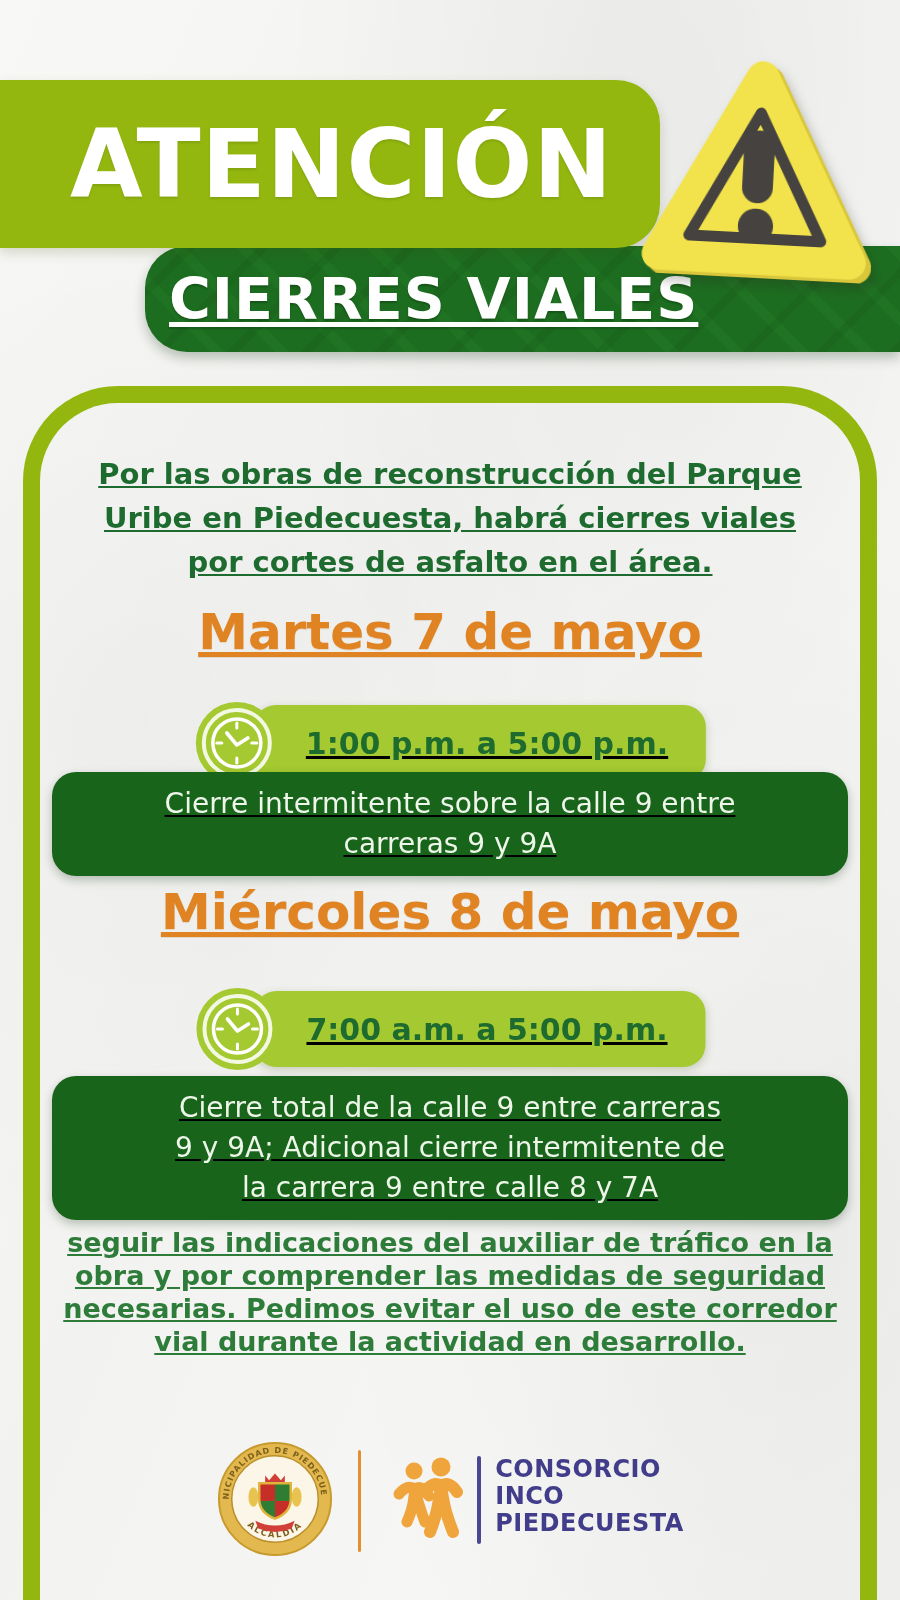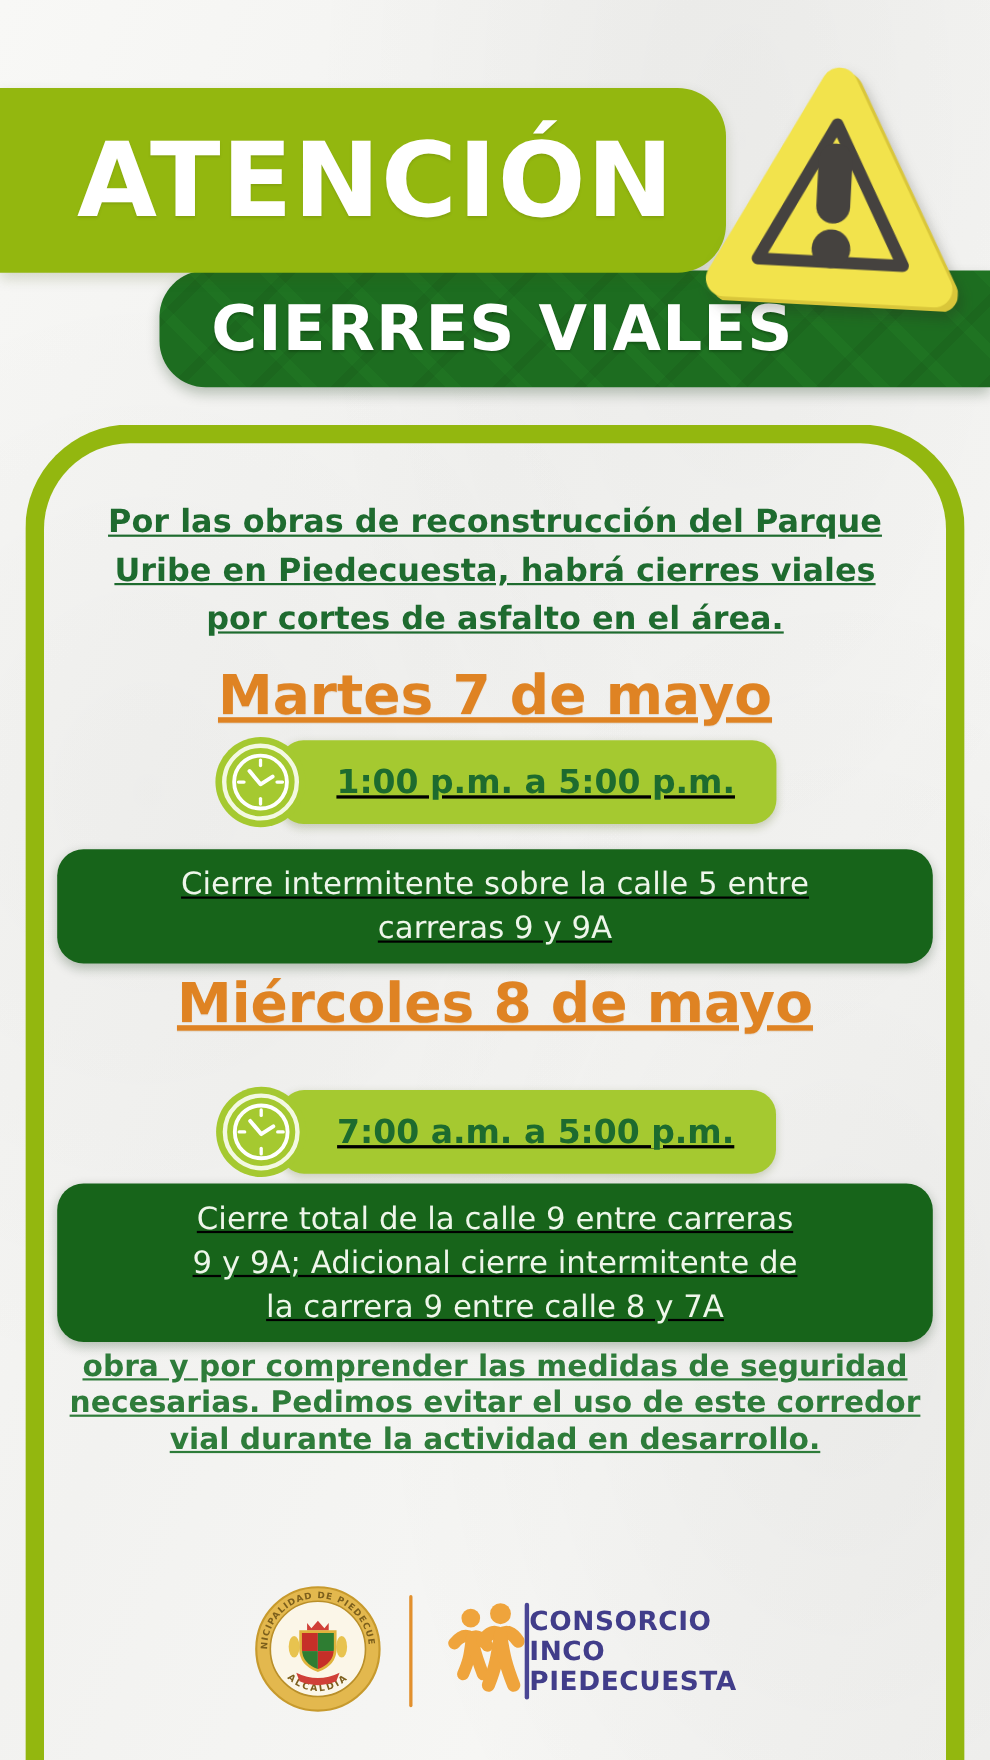--- a/index.html
+++ b/index.html
@@ -31,22 +31,23 @@
   }
   .cierres-banner::after{ 
     content:"";position:absolute;inset:0;
     background:
       repeating-linear-gradient(45deg, rgba(255,255,255,0.05) 0 10px, transparent 10px 46px),
       repeating-linear-gradient(-45deg, rgba(0,0,0,0.06) 0 8px, transparent 8px 52px);
     mix-blend-mode:overlay;
   }
   .cierres-banner .cierres-text{
     color:#ffffff;font-size:57px;font-weight:800;letter-spacing:1px;
-    padding-left:47px;white-space:nowrap;position:relative;z-index:2;
+    padding-left:24px;white-space:nowrap;position:relative;z-index:2;
     text-shadow:0 2px 2px rgba(0,30,0,0.3);
+    text-decoration:underline;
   }
   .warning-triangle{
     position:absolute;left:641px;top:58px;width:235px;height:220px;z-index:5;
     transform:rotate(3deg);
     filter:drop-shadow(4px 7px 6px rgba(40,40,30,0.28));
   }
   
   .card{
     position:absolute;left:23px;top:386px;width:820px;height:1280px;
     border:17px solid #93b70f;border-bottom:none;
@@ -54,21 +55,21 @@
   }
   .abs-center{position:absolute;left:50%;transform:translateX(-50%);text-decoration:underline;}
   .intro{top:452px;width:760px;text-align:center;color:#1e6b2f;
     font-size:29px;font-weight:700;line-height:44px;z-index:3;}
   .date-heading{width:860px;text-align:center;color:#df8323;
     font-size:50px;font-weight:800;line-height:64px;white-space:nowrap;z-index:3;
     text-shadow:0 1px 1px rgba(150,80,0,0.15);}
   .date-1{top:600px;}
   .date-2{top:880px;}
   .pill-row{display:flex;align-items:center;z-index:3;}
-  .pill-row-1{top:668px;}
+  .pill-row-1{top:700px;}
   .pill-row-2{top:986px;justify-content:center;}
   .clock-wrap{width:86px;height:86px;position:relative;z-index:4;flex:0 0 auto;}
   .time-pill{
     margin-left:-26px;height:76px;background:#a5c930;border-radius:22px;
     display:flex;align-items:center;padding:0 38px 0 52px;
     box-shadow:0 3px 8px rgba(80,100,20,0.25);
   }
   .time-pill .time-text{color:#1d6b2e;font-size:30px;font-weight:700;white-space:nowrap;}
   .closure-box{
     width:756px;background:#17641a;border-radius:24px;
@@ -80,21 +81,21 @@
   .box-2{top:1076px;}
   .thanks{top:1226px;width:810px;text-align:center;color:#2e7c3a;
     font-size:27px;font-weight:700;line-height:33px;z-index:3;}
   .thanks .thanks-line{white-space:nowrap;}
   
   .footer-row{
     position:absolute;top:1436px;left:0;width:900px;height:130px;
     display:flex;align-items:center;justify-content:center;gap:24px;z-index:3;
   }
   .v-divider-orange{width:3px;height:102px;background:#e2902d;border-radius:2px;}
-  .consorcio-group{display:flex;align-items:center;}
+  .consorcio-group{display:flex;gap:14px;}
   .v-divider-purple{width:4px;height:88px;background:#4a4694;border-radius:2px;}
   .consorcio-text{display:flex;flex-direction:column;}
   .consorcio-text span{
     color:#413d8a;font-size:24px;font-weight:800;line-height:27px;letter-spacing:0.5px;
   }
 </style>
 </head>
 <body>
 
 <div id="poster">
@@ -139,21 +140,21 @@
         <line x1="58" y1="43" x2="63" y2="43" stroke="#ffffff" stroke-width="3" stroke-linecap="round"></line>
         <path d="M33,33 L43,45 L54,38" fill="none" stroke="#ffffff" stroke-width="3.6" stroke-linecap="round" stroke-linejoin="round"></path>
       </svg>
     </div>
     <div class="time-pill">
       <div class="time-text">1:00 p.m. a 5:00 p.m.</div>
     </div>
   </div>
 
   <div class="closure-box box-1 abs-center">
-    <div class="closure-line">Cierre intermitente sobre la calle 5 entre</div>
+    <div class="closure-line">Cierre intermitente sobre la calle 9 entre</div>
     <div class="closure-line">carreras 9 y 9A</div>
   </div>
 
   <div class="date-heading date-2 abs-center">Miércoles 8 de mayo</div>
 
   <div class="pill-row pill-row-2 abs-center">
     <div class="clock-wrap">
       <svg viewBox="0 0 86 86" width="86" height="86">
         <circle cx="43" cy="43" r="41" fill="#a5c930"></circle>
         <circle cx="43" cy="43" r="33" fill="none" stroke="#f3f8e2" stroke-width="4"></circle>
@@ -170,20 +171,21 @@
     </div>
   </div>
 
   <div class="closure-box box-2 abs-center">
     <div class="closure-line">Cierre total de la calle 9 entre carreras</div>
     <div class="closure-line">9 y 9A; Adicional cierre intermitente de</div>
     <div class="closure-line">la carrera 9 entre calle 8 y 7A</div>
   </div>
 
   <div class="thanks abs-center">
+    <div class="thanks-line">seguir las indicaciones del auxiliar de tráfico en la</div>
     <div class="thanks-line">obra y por comprender las medidas de seguridad</div>
     <div class="thanks-line">necesarias. Pedimos evitar el uso de este corredor</div>
     <div class="thanks-line">vial durante la actividad en desarrollo.</div>
   </div>
 
   <div class="footer-row">
 
     <div>
       <svg viewBox="0 0 120 120" width="118" height="118">
         <defs>

